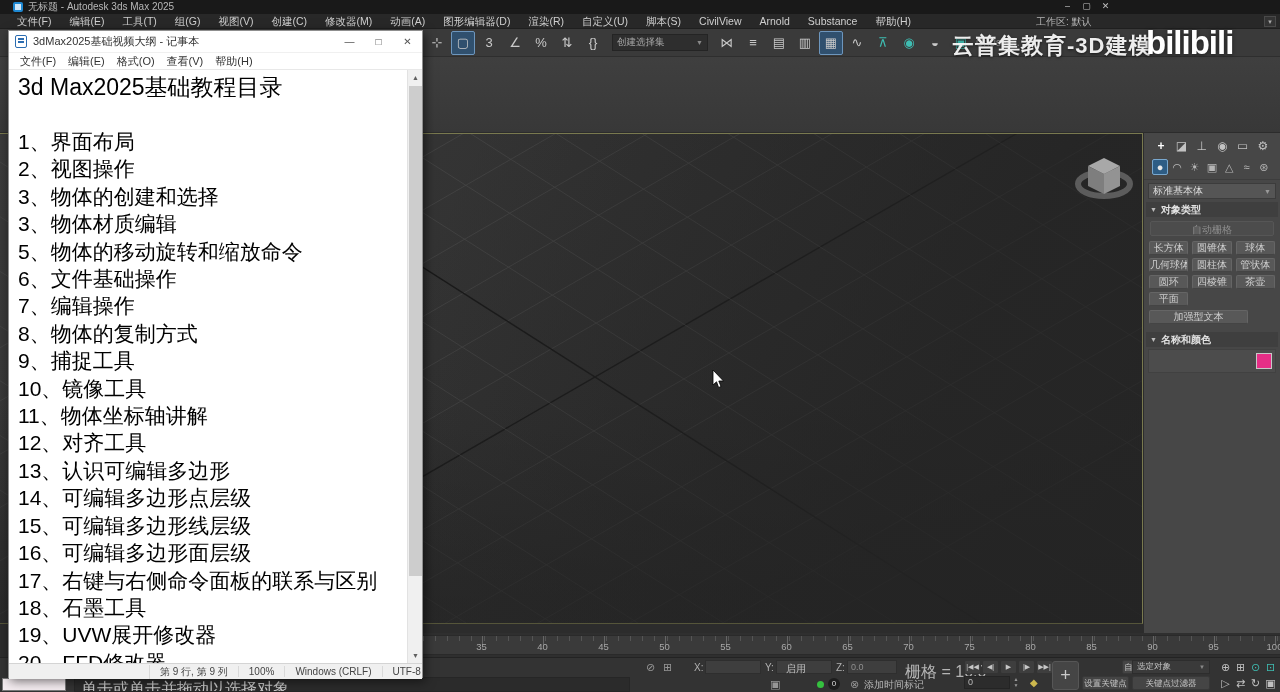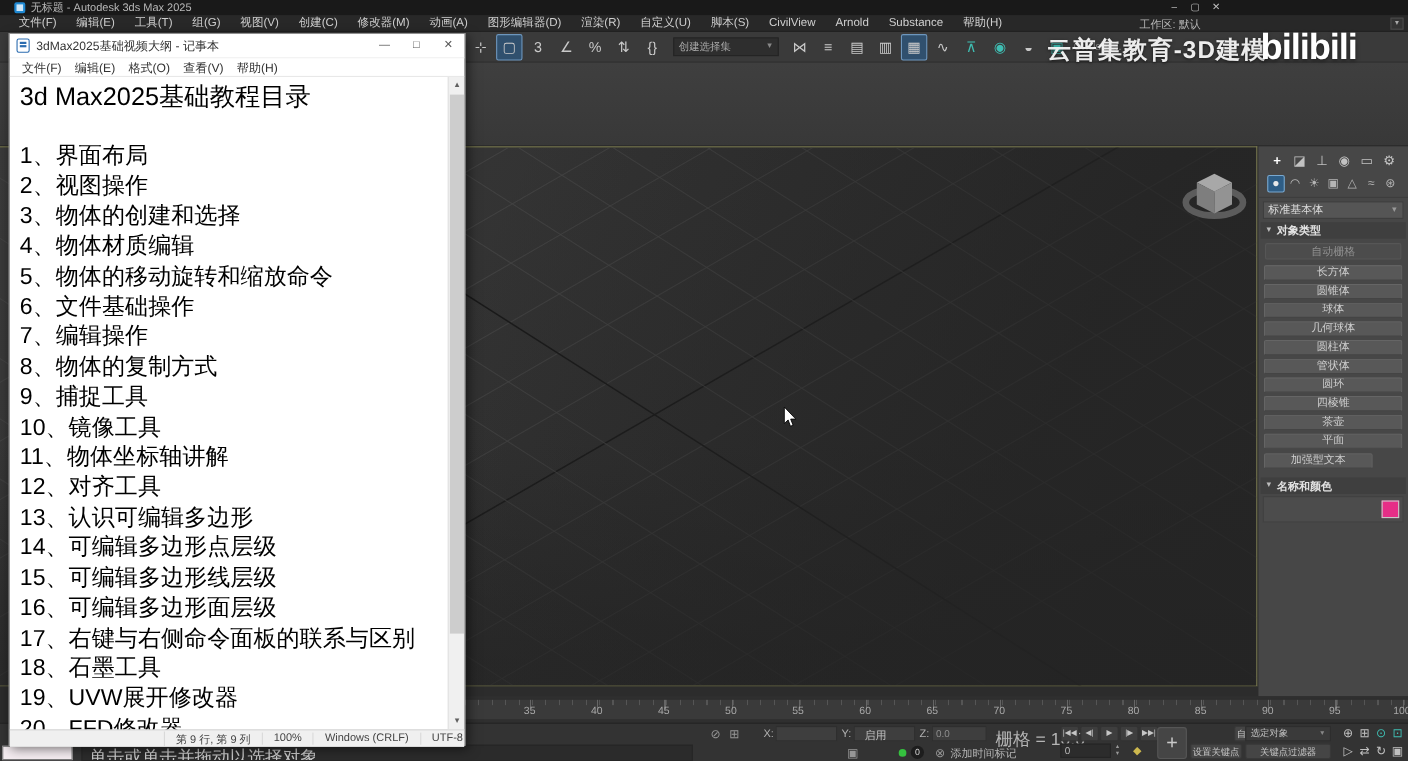--- a/index.html
+++ b/index.html
@@ -44,21 +44,21 @@
   .cp-tab{width:18px;height:17px;text-align:center;color:#c2c2c2;font-size:12px;line-height:17px;}
   .cp-tab.active{color:#fff;font-weight:bold;}
   .cp-cats{display:flex;justify-content:space-between;padding:2px 8px 4px 8px;border-bottom:1px solid #3d3d3d;}
   .cp-cat{width:16px;height:16px;text-align:center;color:#b5b5b5;font-size:11px;line-height:16px;border-radius:2px;}
   .cp-cat.active{background:#2e5d85;border:1px solid #79a8cf;color:#e8e8e8;line-height:14px;}
   .cp-dd{margin:3px 4px;height:16px;background:#555;border:1px solid #3c3c3c;display:flex;align-items:center;padding:0 4px;font-size:10px;color:#ddd;}
   .cp-dd .dd-arrow{margin-left:auto;font-size:7px;color:#999;}
   .rollout{margin:3px 2px 0 2px;height:15px;background:#3f3f3f;display:flex;align-items:center;padding:0 4px;font-size:10px;font-weight:bold;color:#e2e2e2;}
   .rollout .arrow{font-size:7px;margin-right:4px;color:#bbb;}
   .autogrid{margin:4px 6px;height:15px;text-align:center;color:#8f8f8f;font-size:10px;line-height:15px;background:#4c4c4c;border:1px solid #565656;border-radius:2px;}
-  .prim-grid{display:grid;grid-template-columns:1fr;gap:3px 4px;padding:1px 5px;}
+  .prim-grid{display:grid;grid-template-columns:1fr 1fr 1fr;gap:3px 4px;padding:1px 5px;}
   .prim-btn,.wide-btn{height:14px;background:#585858;border:1px solid #656565;border-bottom-color:#444;border-radius:2px;color:#cfcfcf;font-size:10px;line-height:12px;text-align:center;padding:0;overflow:hidden;white-space:nowrap;}
   .wide-btn{display:block;width:99px;margin:3px 0 0 5px;}
   .namecolor-body{position:relative;height:24px;margin:2px 4px;background:#4c4c4c;border:1px solid #414141;}
   .swatch{position:absolute;right:3px;top:3px;width:16px;height:16px;border:1px solid #c8c8c8;}
 
   
   .timeline{left:15px;top:633px;width:1280px;height:24px;background:#2f2f2f;}
   .tl-ruler{position:absolute;left:0;top:2px;right:8px;height:20px;background:#3a3a3a;border:1px solid #2a2a2a;
     background-image:repeating-linear-gradient(90deg,#555 0 1px,transparent 1px 12.2px),repeating-linear-gradient(90deg,#666 0 1px,transparent 1px 61px);
     background-size:100% 5px,100% 9px;background-repeat:no-repeat;background-position:4px 0,39px 0;}
@@ -388,21 +388,21 @@
       </div>
     <div class="np-content">
       <div class="np-text">
         <div class="np-heading">3d Max2025基础教程目录</div>
         <div class="np-gap"></div>
         <div>
 
         <div class="np-line">1、界面布局</div>
             <div class="np-line">2、视图操作</div>
             <div class="np-line">3、物体的创建和选择</div>
-            <div class="np-line">4、物体材质编辑</div>
+            <div class="np-line">3、物体材质编辑</div>
             <div class="np-line">5、物体的移动旋转和缩放命令</div>
             <div class="np-line">6、文件基础操作</div>
             <div class="np-line">7、编辑操作</div>
             <div class="np-line">8、物体的复制方式</div>
             <div class="np-line">9、捕捉工具</div>
             <div class="np-line">10、镜像工具</div>
             <div class="np-line">11、物体坐标轴讲解</div>
             <div class="np-line">12、对齐工具</div>
             <div class="np-line">13、认识可编辑多边形</div>
             <div class="np-line">14、可编辑多边形点层级</div>

